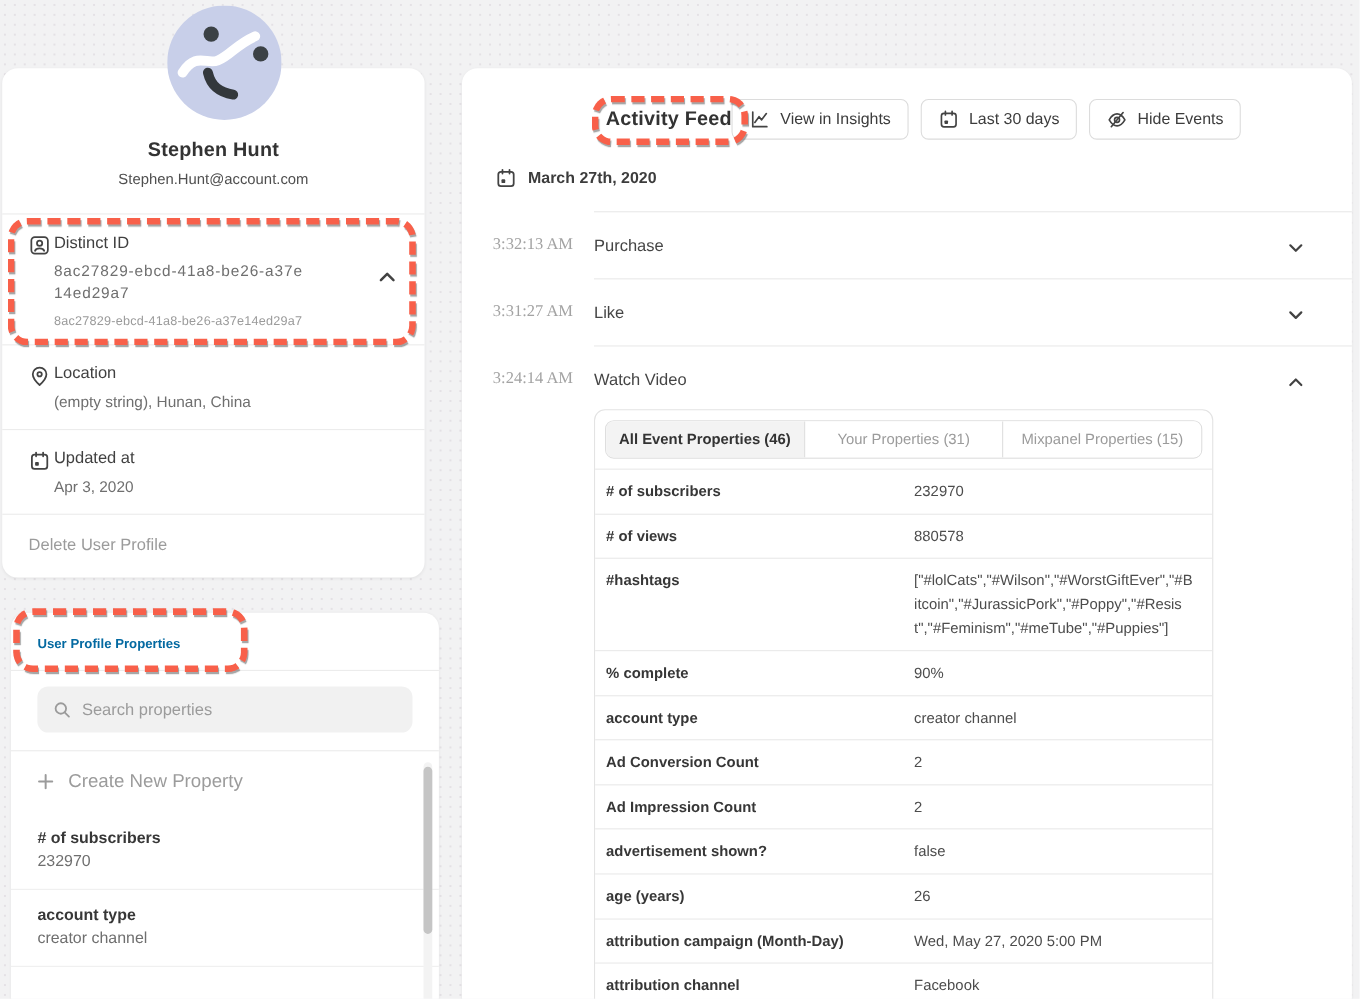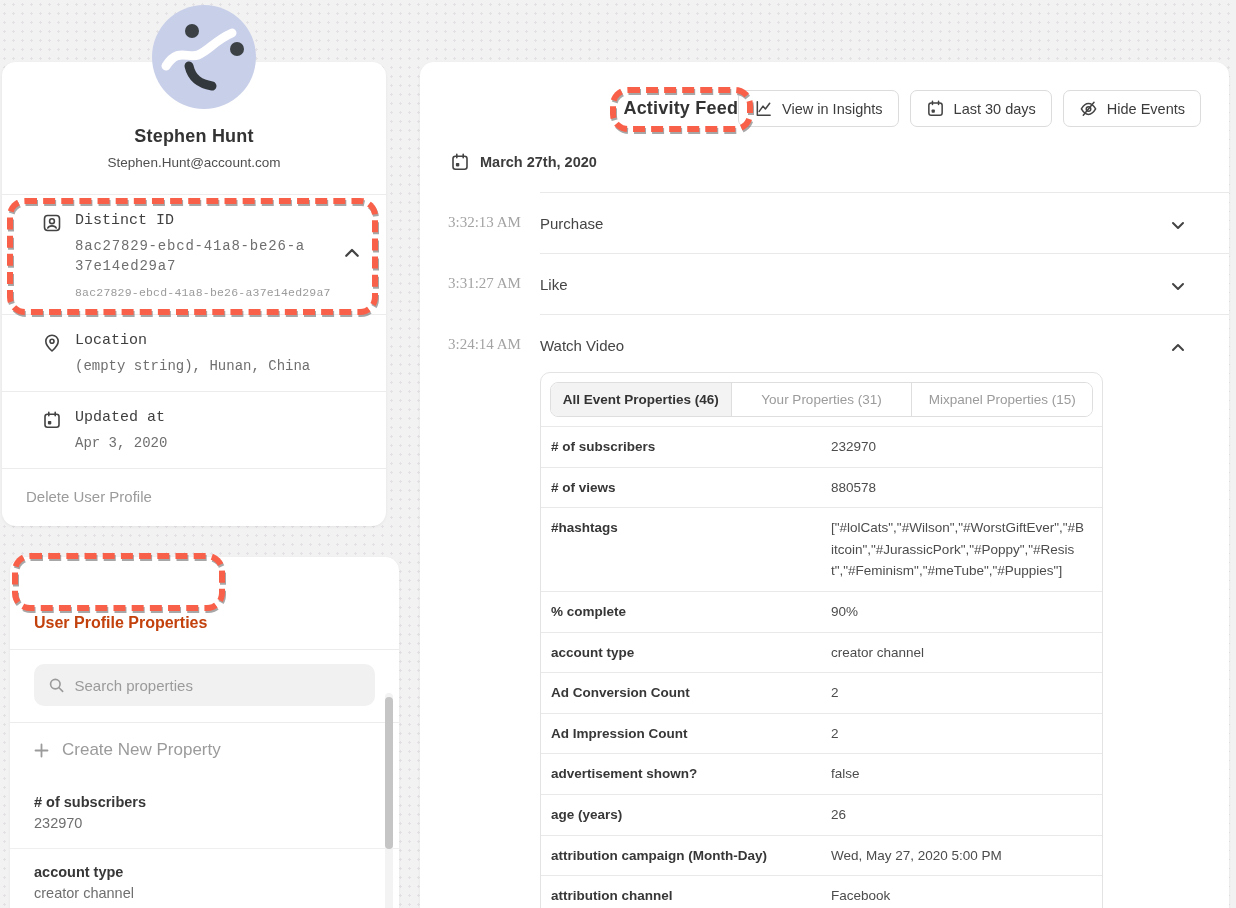--- a/index.html
+++ b/index.html
@@ -18,51 +18,51 @@
   
   .hl { position:absolute; border:6px dashed #F8604A; border-radius:18px; pointer-events:none;
         filter: drop-shadow(1px 2px 0 rgba(95,95,95,.55)); z-index:5; }
 
   
   #profile-card { left:2px; top:62px; width:384px; }
   #avatar { position:absolute; left:152px; top:5px; width:104px; height:104px; z-index:2; }
   .profile-head { text-align:center; padding:64px 20px 24px 20px; }
   .profile-name { font-size:18px; font-weight:700; color:#333; letter-spacing:.2px; }
   .profile-email { font-size:13.5px; color:#4f4f4f; margin-top:8px; }
-  .section { border-top:1px solid #ececec; padding:17px 24px 15px 40px; display:flex; gap:13px; position:relative;font-family:Liberation Mono, monospace; }
+  .section { border-top:1px solid #ececec; padding:17px 24px 15px 24px; display:flex; gap:3px; position:relative; }
   .sec-icon { width:20px; height:20px; flex:0 0 20px; margin-top:1px; }
   .sec-body { flex:1; }
   .sec-title { font-size:15px; color:#404040; }
   .sec-value { font-size:14px; color:#6f6f6f; margin-top:7px; line-height:1.45; }
   .id-value { letter-spacing:.8px; max-width:232px; word-break:break-all; }
   .id-sub { font-size:11.5px; color:#9b9b9b; margin-top:9px; letter-spacing:.2px; }
   .collapse-btn { position:absolute; right:26px; top:50%; transform:translateY(-58%); width:16px; height:16px;
                   background:none; border:none; cursor:pointer; }
   .delete-row { border-top:1px solid #ececec; padding:19px 24px 21px 24px; font-size:15px; color:#9b9b9b; cursor:pointer; }
 
   #props-card { left:10px; top:557px; width:389px; height:365px; }
   .props-header { position:relative; padding:21px 24px 17px 24px; border-bottom:1px solid #ececec; }
-  .props-title { font-size:16px; font-weight:700; color:#c2410c;margin-top:36px; }
+  .props-title { font-size:12px; font-weight:700; color:#0369a1; }
   .search-wrap { padding:14px 24px 16px 24px; border-bottom:1px solid #ececec; }
   .search-pill { display:flex; align-items:center; gap:10px; background:#f1f1f1; border-radius:10px; height:42px; padding:0 14px; }
   .search-pill input { border:none; outline:none; background:transparent; font-family:"Liberation Sans",sans-serif;
                        font-size:15px; color:#4a4a4a; width:100%; }
   .search-pill input::placeholder { color:#9b9b9b; }
   .props-list { position:relative; }
   .create-row { display:flex; align-items:center; gap:13px; padding:17px 24px 19px 24px; color:#9b9b9b; font-size:17px; cursor:pointer; }
   .prop-row { padding:15px 24px 17px 24px; border-top:1px solid #efefef; cursor:pointer; }
   .create-row + .prop-row { border-top:none; }
   .prop-name { font-size:14.5px; font-weight:700; color:#373737; }
   .prop-val { font-size:14.5px; color:#6f6f6f; margin-top:5px; }
   .scroll-track { position:absolute; right:6px; top:136px; bottom:6px; width:8px; background:#f3f3f3; border-radius:4px; }
   .scroll-thumb { position:absolute; right:6px; top:140px; width:8px; height:152px; background:#c5c5c5; border-radius:4px; cursor:grab; }
 
   
   #activity-card { left:420px; top:62px; width:809px; height:890px; }
-  .act-header { display:flex; align-items:center; justify-content:flex-end; padding:28px 28px 0 26px;margin-left:32px; }
+  .act-header { display:flex; align-items:center; justify-content:center; padding:28px 28px 0 26px;margin-left:32px; }
   .act-title-wrap { position:relative; }
   .act-title { font-size:18px; font-weight:700; color:#333; letter-spacing:.2px; }
   .act-buttons { display:flex; gap:11px; }
   .btn { display:flex; align-items:center; gap:9px; height:37px; padding:0 15px; background:#fff;
          border:1px solid #dcdcdc; border-radius:7px; font-family:"Liberation Sans",sans-serif;
          font-size:14.5px; color:#3c3c3c; font-weight:500; cursor:pointer; }
   .btn svg { width:19px; height:19px; }
   .date-row { display:flex; align-items:center; gap:10px; padding:25px 0 0 30px; }
   .date-text { font-size:14.5px; font-weight:700; color:#3c3c3c; }
   .event-list { margin-top:20px; }

